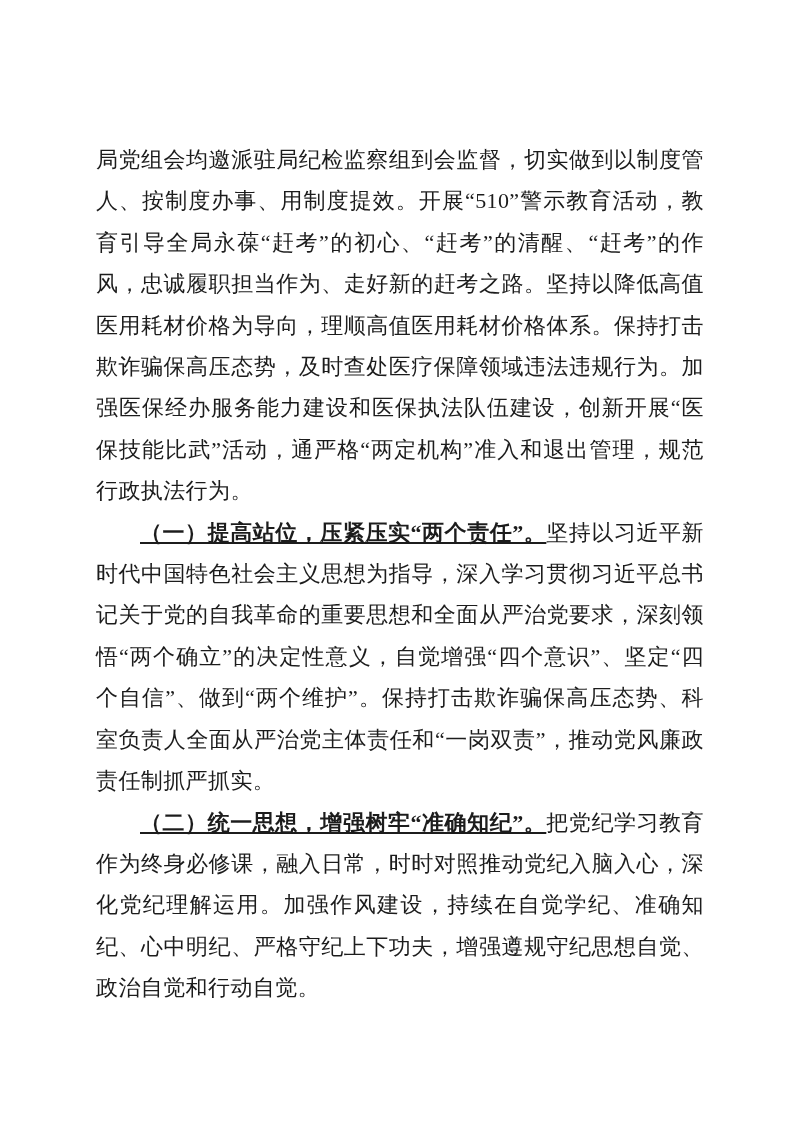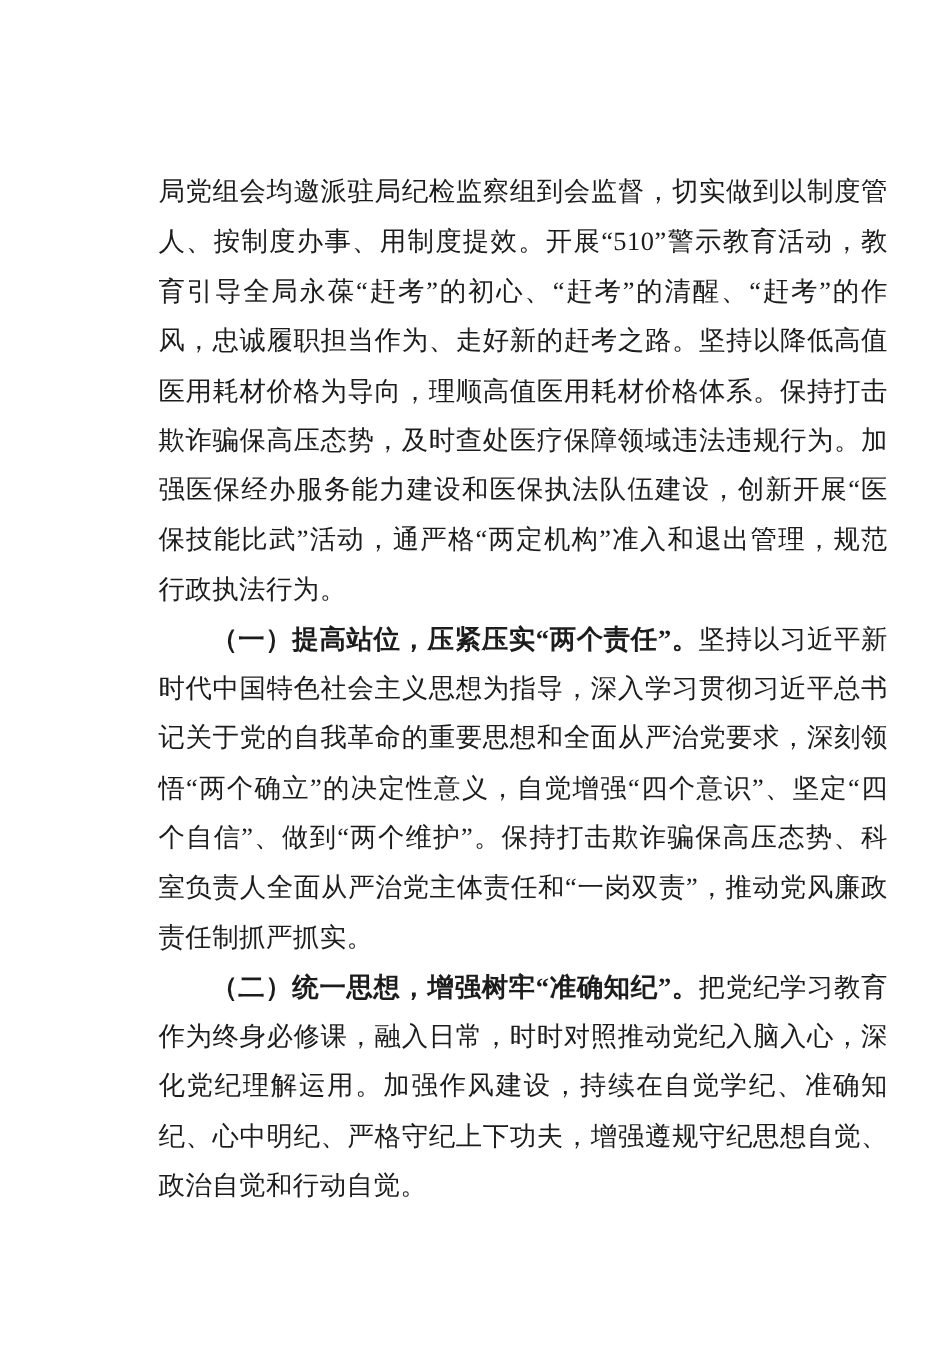--- a/index.html
+++ b/index.html
@@ -18,21 +18,20 @@
   }
   .content {
     position: absolute;
     left: 96px;
     top: 139px;
     width: 608px;
     font-size: 22px;
     line-height: 41.4px;
     text-align: justify;
     letter-spacing: 0.4px;
-    margin-left: 36px;
   }
   .content p, .content h2 {
     margin: 0;
     padding: 0;
   }
   .para {
     text-indent: 2em;
   }
   .para.continuation {
     text-indent: 0;
@@ -41,20 +40,21 @@
     font-family: "Liberation Sans", "DejaVu Sans", sans-serif;
     font-weight: 700;
     font-size: 22px;
     line-height: 41.4px;
     text-indent: 2em;
     text-align: left;
     letter-spacing: 0.4px;
   }
   .lead {
     font-weight: 700;
+    text-decoration: underline;
   }
 </style>
 </head>
 <body>
 
 <div class="page">
   <div class="content">
 
     <p class="para continuation">局党组会均邀派驻局纪检监察组到会监督，切实做到以制度管人、按制度办事、用制度提效。开展“510”警示教育活动，教育引导全局永葆“赶考”的初心、“赶考”的清醒、“赶考”的作风，忠诚履职担当作为、走好新的赶考之路。坚持以降低高值医用耗材价格为导向，理顺高值医用耗材价格体系。保持打击欺诈骗保高压态势，及时查处医疗保障领域违法违规行为。加强医保经办服务能力建设和医保执法队伍建设，创新开展“医保技能比武”活动，通严格“两定机构”准入和退出管理，规范行政执法行为。</p>
 

